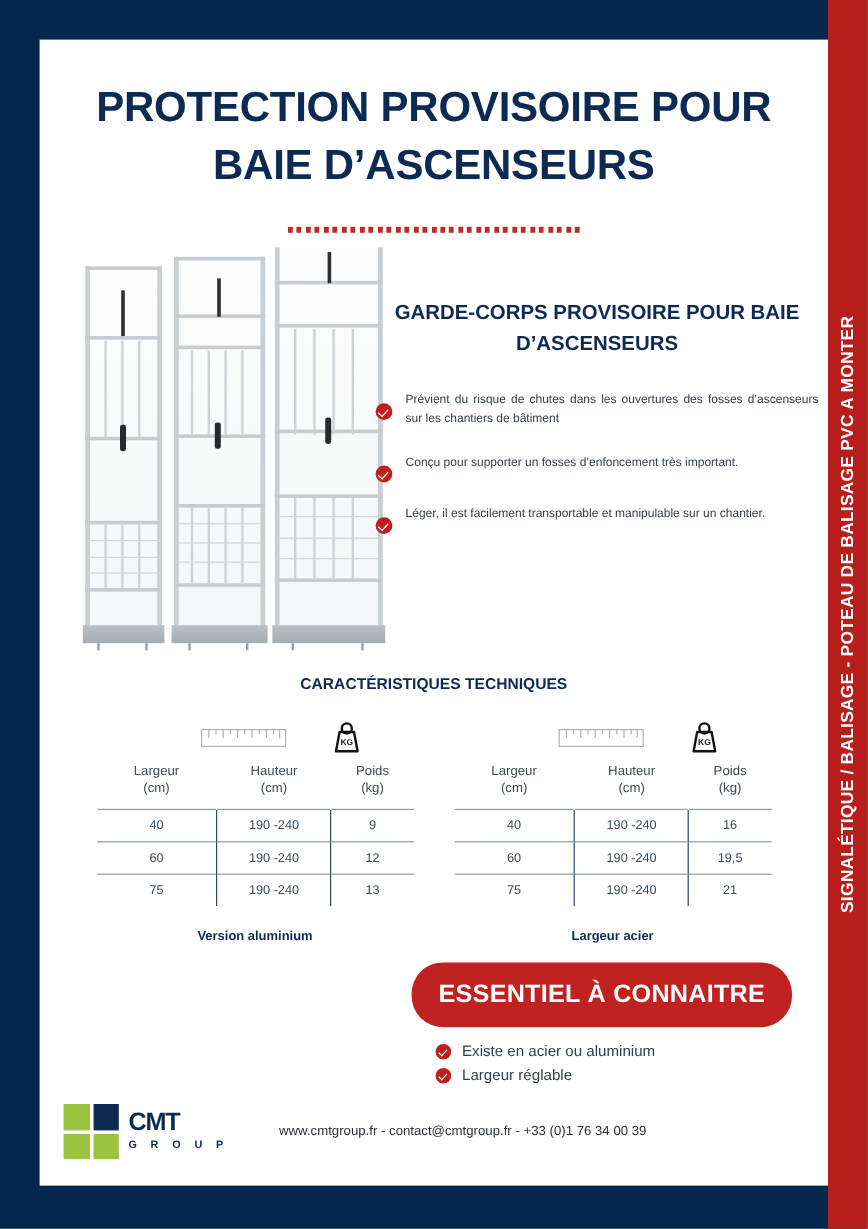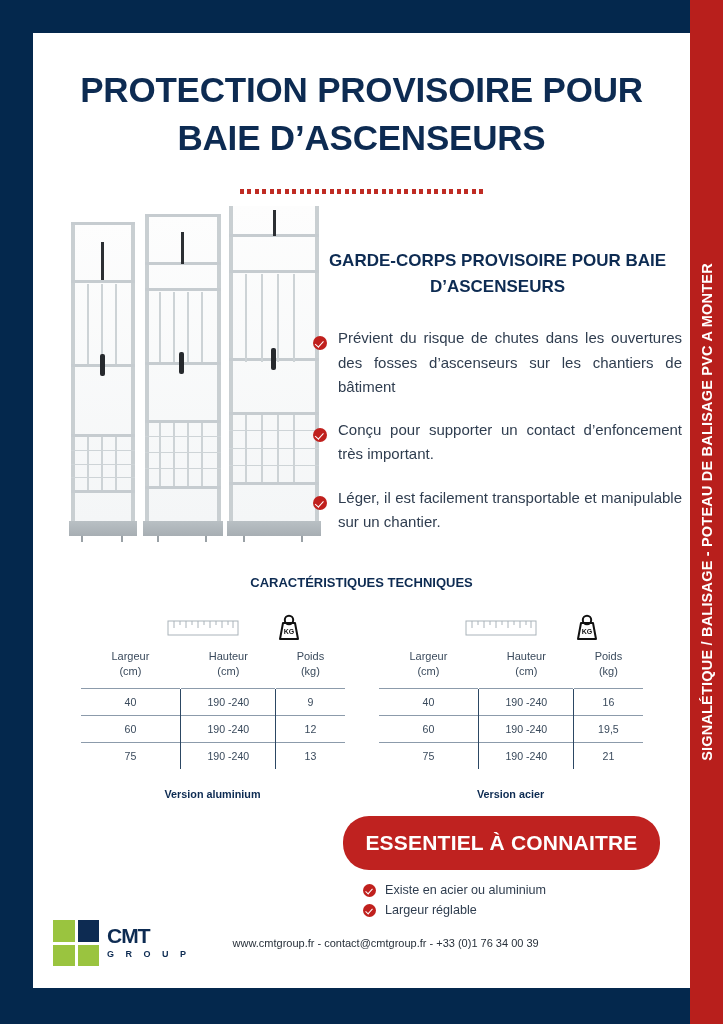--- a/index.html
+++ b/index.html
@@ -96,21 +96,21 @@
   .check::after {
     content:"";
     position:absolute; left:4px; top:3.2px;
     width:3.6px; height:6.6px;
     border:solid #ffffff;
     border-width:0 1.7px 1.7px 0;
     transform:rotate(42deg);
   }
   .feat p {
     color:#2f3d4f;
-    font-size:15px;
+    font-size:10px;
     line-height:1.62;
     text-align:justify;
     flex:1;
   }
   .feat.loose p { line-height:2.0; }
 
   
   #tech-title {
     text-align:center;
     color:#0d2b52;
@@ -336,21 +336,21 @@
 
     <div id="features">
       <h2>GARDE-CORPS PROVISOIRE POUR BAIE D’ASCENSEURS</h2>
 
       <div class="feat">
         <span class="check"></span>
         <p>Prévient du risque de chutes dans les ouvertures des fosses d’ascenseurs sur les chantiers de bâtiment</p>
       </div>
       <div class="feat">
         <span class="check"></span>
-        <p>Conçu pour supporter un contact d’enfoncement très important.</p>
+        <p>Conçu pour supporter un fosses d’enfoncement très important.</p>
       </div>
       <div class="feat">
         <span class="check"></span>
         <p>Léger, il est facilement transportable et manipulable sur un chantier.</p>
       </div>
     </div>
   </div>
 
   <div id="tech-title">CARACTÉRISTIQUES TECHNIQUES</div>
 
@@ -470,21 +470,21 @@
             <td>190 -240</td>
             <td>19,5</td>
           </tr>
           <tr>
             <td>75</td>
             <td>190 -240</td>
             <td>21</td>
           </tr>
         </tbody>
       </table>
-      <div class="version-label">Version acier</div>
+      <div class="version-label">Largeur acier</div>
     </div>
   </div>
 
   <div id="essential">
     <button id="cta">ESSENTIEL À CONNAITRE</button>
     <div id="essential-list">
       <div class="ess-item">
         <span class="check"></span>
         <span>Existe en acier ou aluminium</span>
       </div>

